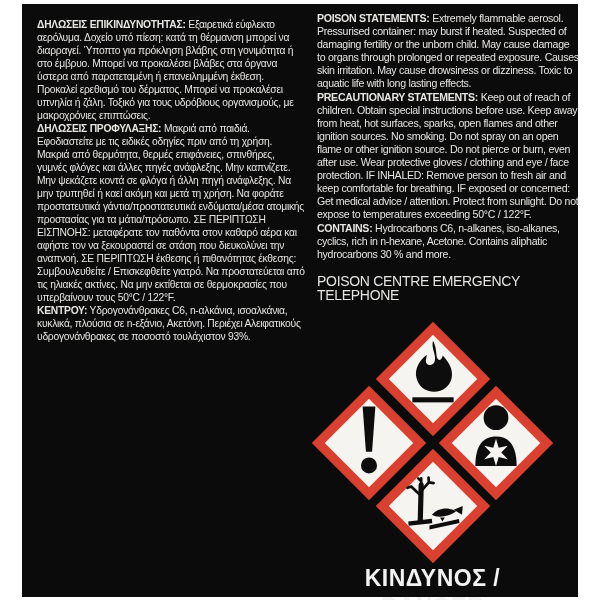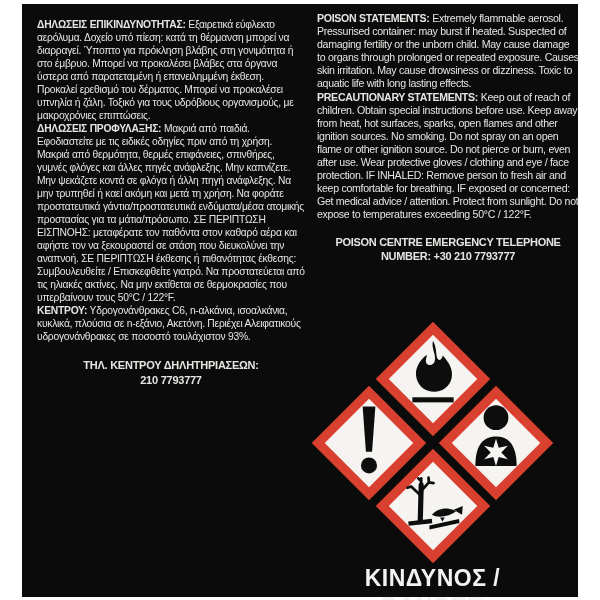--- a/index.html
+++ b/index.html
@@ -5,21 +5,21 @@
   html,body{margin:0;padding:0;width:600px;height:600px;background:#ffffff;overflow:hidden;
     font-family:"Liberation Sans", sans-serif;}
   .page{position:relative;width:600px;height:600px;background:#ffffff;}
   .label{position:absolute;left:22px;top:4px;width:556px;height:593px;background:#0b0b0b;}
   .col{position:absolute;color:#e7e5e2;}
   .col-left{left:15px;top:14px;width:268px;font-size:10.3px;line-height:13px;letter-spacing:-0.25px;}
   .col-right{left:295px;top:8px;width:262px;font-size:10.6px;line-height:13.1px;letter-spacing:-0.3px;}
   p.blk{margin:0;}
   .gap-after{margin-bottom:12px;}
   .hd{font-weight:bold;}
-  .phone{margin-top:15px;font-weight:bold;font-size:11px;line-height:14.5px;text-align:center;}
+  .phone{margin-top:15px;font-weight:normal;font-size:14px;line-height:14.5px;}
   .phone div{margin:0;}
   .picto-cluster{position:absolute;left:288px;top:316px;width:245px;height:245px;}
   .pict{position:absolute;width:118px;height:118px;display:block;}
   .pict-flame{left:63.5px;top:0;}
   .pict-excl{left:0;top:63.5px;}
   .pict-health{left:127px;top:63.5px;}
   .pict-env{left:63.5px;top:127px;}
   .d-red{fill:#d9402f;}
   .d-white{fill:#f6f4f1;}
   .ink{fill:#0d0d0d;}
@@ -29,32 +29,28 @@
 </head>
 <body>
 
 <div class="page">
   <div class="label">
 
     <div class="col col-left">
       <p class="blk gap-after"><b class="hd">ΔΗΛΩΣΕΙΣ ΕΠΙΚΙΝΔΥΝΟΤΗΤΑΣ:</b> <span>Εξαιρετικά εύφλεκτο αερόλυμα. Δοχείο υπό πίεση: κατά τη θέρμανση μπορεί να διαρραγεί. Ύποπτο για πρόκληση βλάβης στη γονιμότητα ή στο έμβρυο. Μπορεί να προκαλέσει βλάβες στα όργανα ύστερα από παρατεταμένη ή επανειλημμένη έκθεση. Προκαλεί ερεθισμό του δέρματος. Μπορεί να προκαλέσει υπνηλία ή ζάλη. Τοξικό για τους υδρόβιους οργανισμούς, με μακροχρόνιες επιπτώσεις.</span></p>
       <p class="blk"><b class="hd">ΔΗΛΩΣΕΙΣ ΠΡΟΦΥΛΑΞΗΣ:</b> <span>Μακριά από παιδιά. Εφοδιαστείτε με τις ειδικές οδηγίες πριν από τη χρήση. Μακριά από θερμότητα, θερμές επιφάνειες, σπινθήρες, γυμνές φλόγες και άλλες πηγές ανάφλεξης. Μην καπνίζετε. Μην ψεκάζετε κοντά σε φλόγα ή άλλη πηγή ανάφλεξης. Να μην τρυπηθεί ή καεί ακόμη και μετά τη χρήση. Να φοράτε προστατευτικά γάντια/προστατευτικά ενδύματα/μέσα ατομικής προστασίας για τα μάτια/πρόσωπο. ΣΕ ΠΕΡΙΠΤΩΣΗ ΕΙΣΠΝΟΗΣ: μεταφέρατε τον παθόντα στον καθαρό αέρα και αφήστε τον να ξεκουραστεί σε στάση που διευκολύνει την αναπνοή. ΣΕ ΠΕΡΙΠΤΩΣΗ έκθεσης ή πιθανότητας έκθεσης: Συμβουλευθείτε / Επισκεφθείτε γιατρό. Να προστατεύεται από τις ηλιακές ακτίνες. Να μην εκτίθεται σε θερμοκρασίες που υπερβαίνουν τους 50°C / 122°F.</span></p>
       <p class="blk"><b class="hd">ΚΕΝΤΡΟΥ:</b> <span>Υδρογονάνθρακες C6, n-αλκάνια, ισοαλκάνια, κυκλικά, πλούσια σε n-εξάνιο, Ακετόνη. Περιέχει Αλειφατικούς υδρογονάνθρακες σε ποσοστό τουλάχιστον 93%.</span></p>
-      <div class="phone">
-        <div>ΤΗΛ. ΚΕΝΤΡΟΥ ΔΗΛΗΤΗΡΙΑΣΕΩΝ:</div>
-        <div>210 7793777</div>
-      </div>
     </div>
 
     <div class="col col-right">
       <p class="blk"><b class="hd">POISON STATEMENTS:</b> <span>Extremely flammable aerosol. Pressurised container: may burst if heated. Suspected of damaging fertility or the unborn child. May cause damage to organs through prolonged or repeated exposure. Causes skin irritation. May cause drowsiness or dizziness. Toxic to aquatic life with long lasting effects.</span></p>
       <p class="blk"><b class="hd">PRECAUTIONARY STATEMENTS:</b> <span>Keep out of reach of children. Obtain special instructions before use. Keep away from heat, hot surfaces, sparks, open flames and other ignition sources. No smoking. Do not spray on an open flame or other ignition source. Do not pierce or burn, even after use. Wear protective gloves / clothing and eye / face protection. IF INHALED: Remove person to fresh air and keep comfortable for breathing. IF exposed or concerned: Get medical advice / attention. Protect from sunlight. Do not expose to temperatures exceeding 50°C / 122°F.</span></p>
+      <p class="blk"><b class="hd">CONTAINS:</b> <span>Hydrocarbons C6, n-alkanes, iso-alkanes, cyclics, rich in n-hexane, Acetone. Contains aliphatic hydrocarbons 30 % and more.</span></p>
       <div class="phone" style="margin-top:13px;">
         <div>POISON CENTRE EMERGENCY TELEPHONE</div>
-        <div>NUMBER: +30 210 7793777</div>
       </div>
     </div>
 
     <div class="picto-cluster">
 
       <svg class="pict pict-flame" viewBox="0 0 100 100">
         <path class="d-red" d="M50 1.5 98.5 50 50 98.5 1.5 50Z"></path>
         <path class="d-white" d="M50 12.5 87.5 50 50 87.5 12.5 50Z"></path>
         <g class="ink">
           <path d="M50 17.5 C48.2 24.2 52.9 28.8 51.5 34.8 C50.6 38.7 45.6 39.3 44.2 36.2 C43.2 34 45 31.9 44.6 29.5 C38.1 34.7 34.2 41.9 36 49.1 C37.7 56.4 44 60.8 51 60.8 C58 60.8 64.3 56.2 65.8 49.1 C67.5 41.5 62.7 35 58.3 30 C57.7 33.1 55.2 35.1 53.9 32.9 C52.2 29.9 53.5 23.7 50 17.5 Z"></path>

